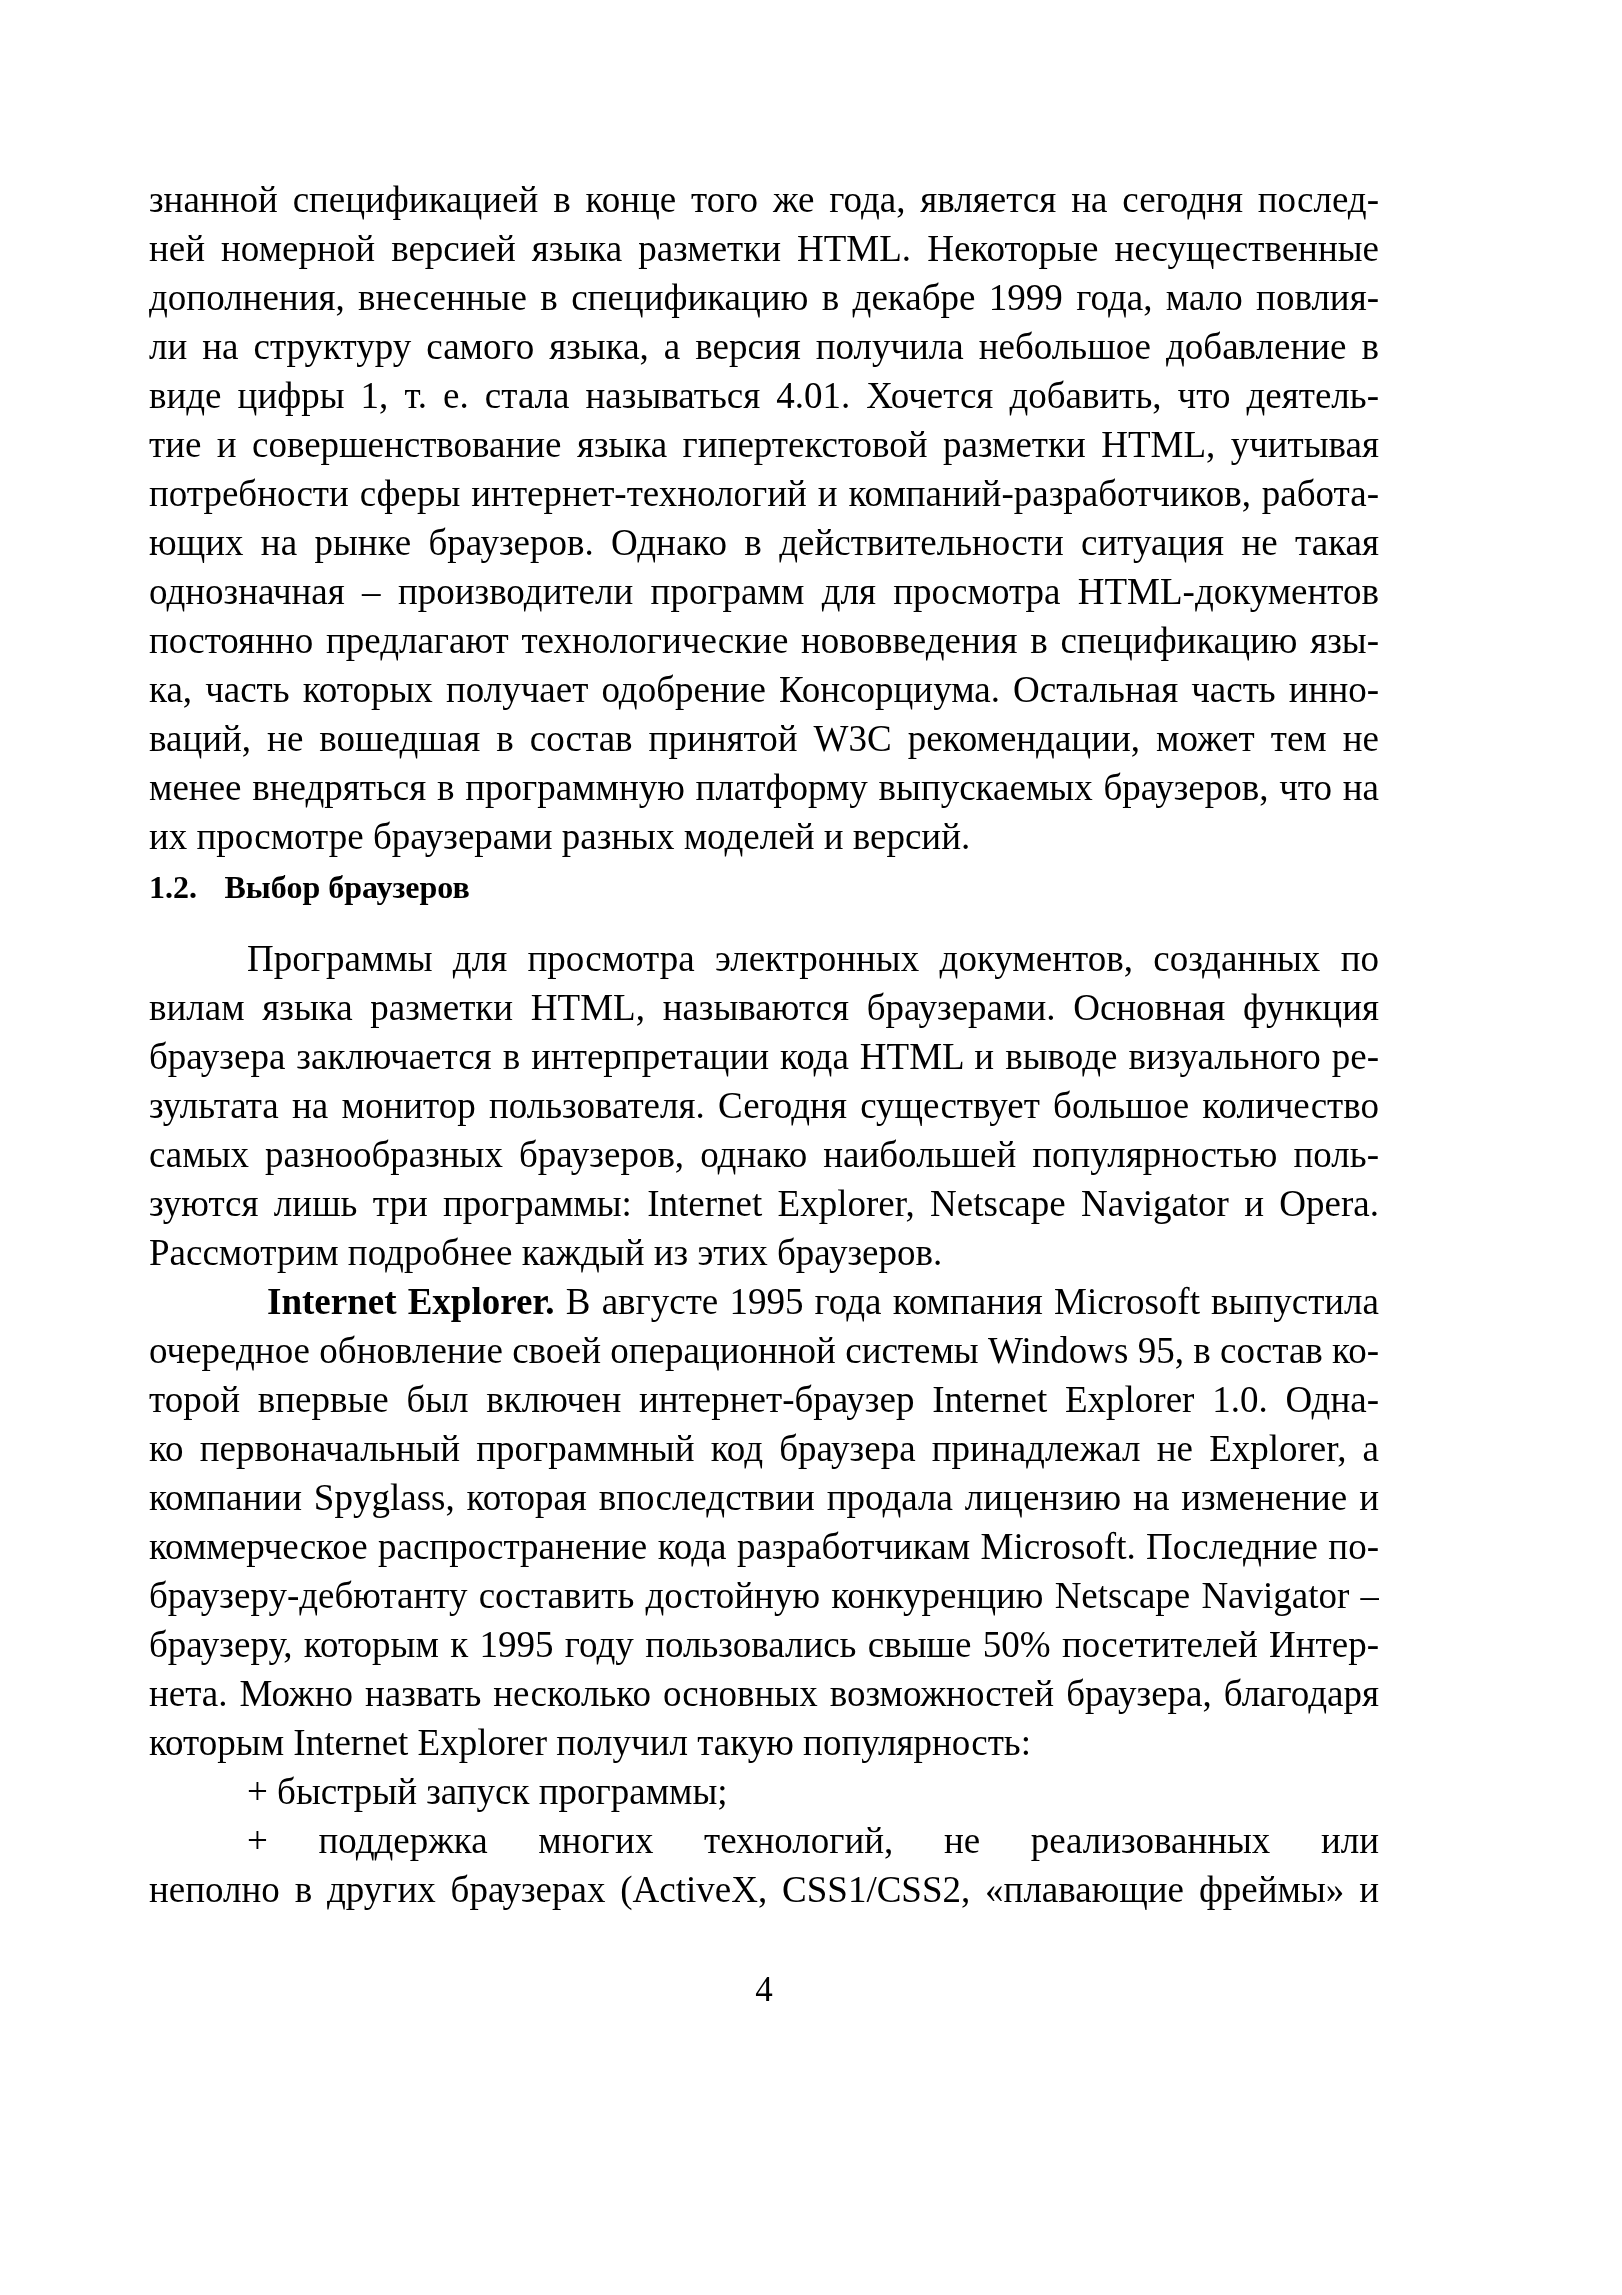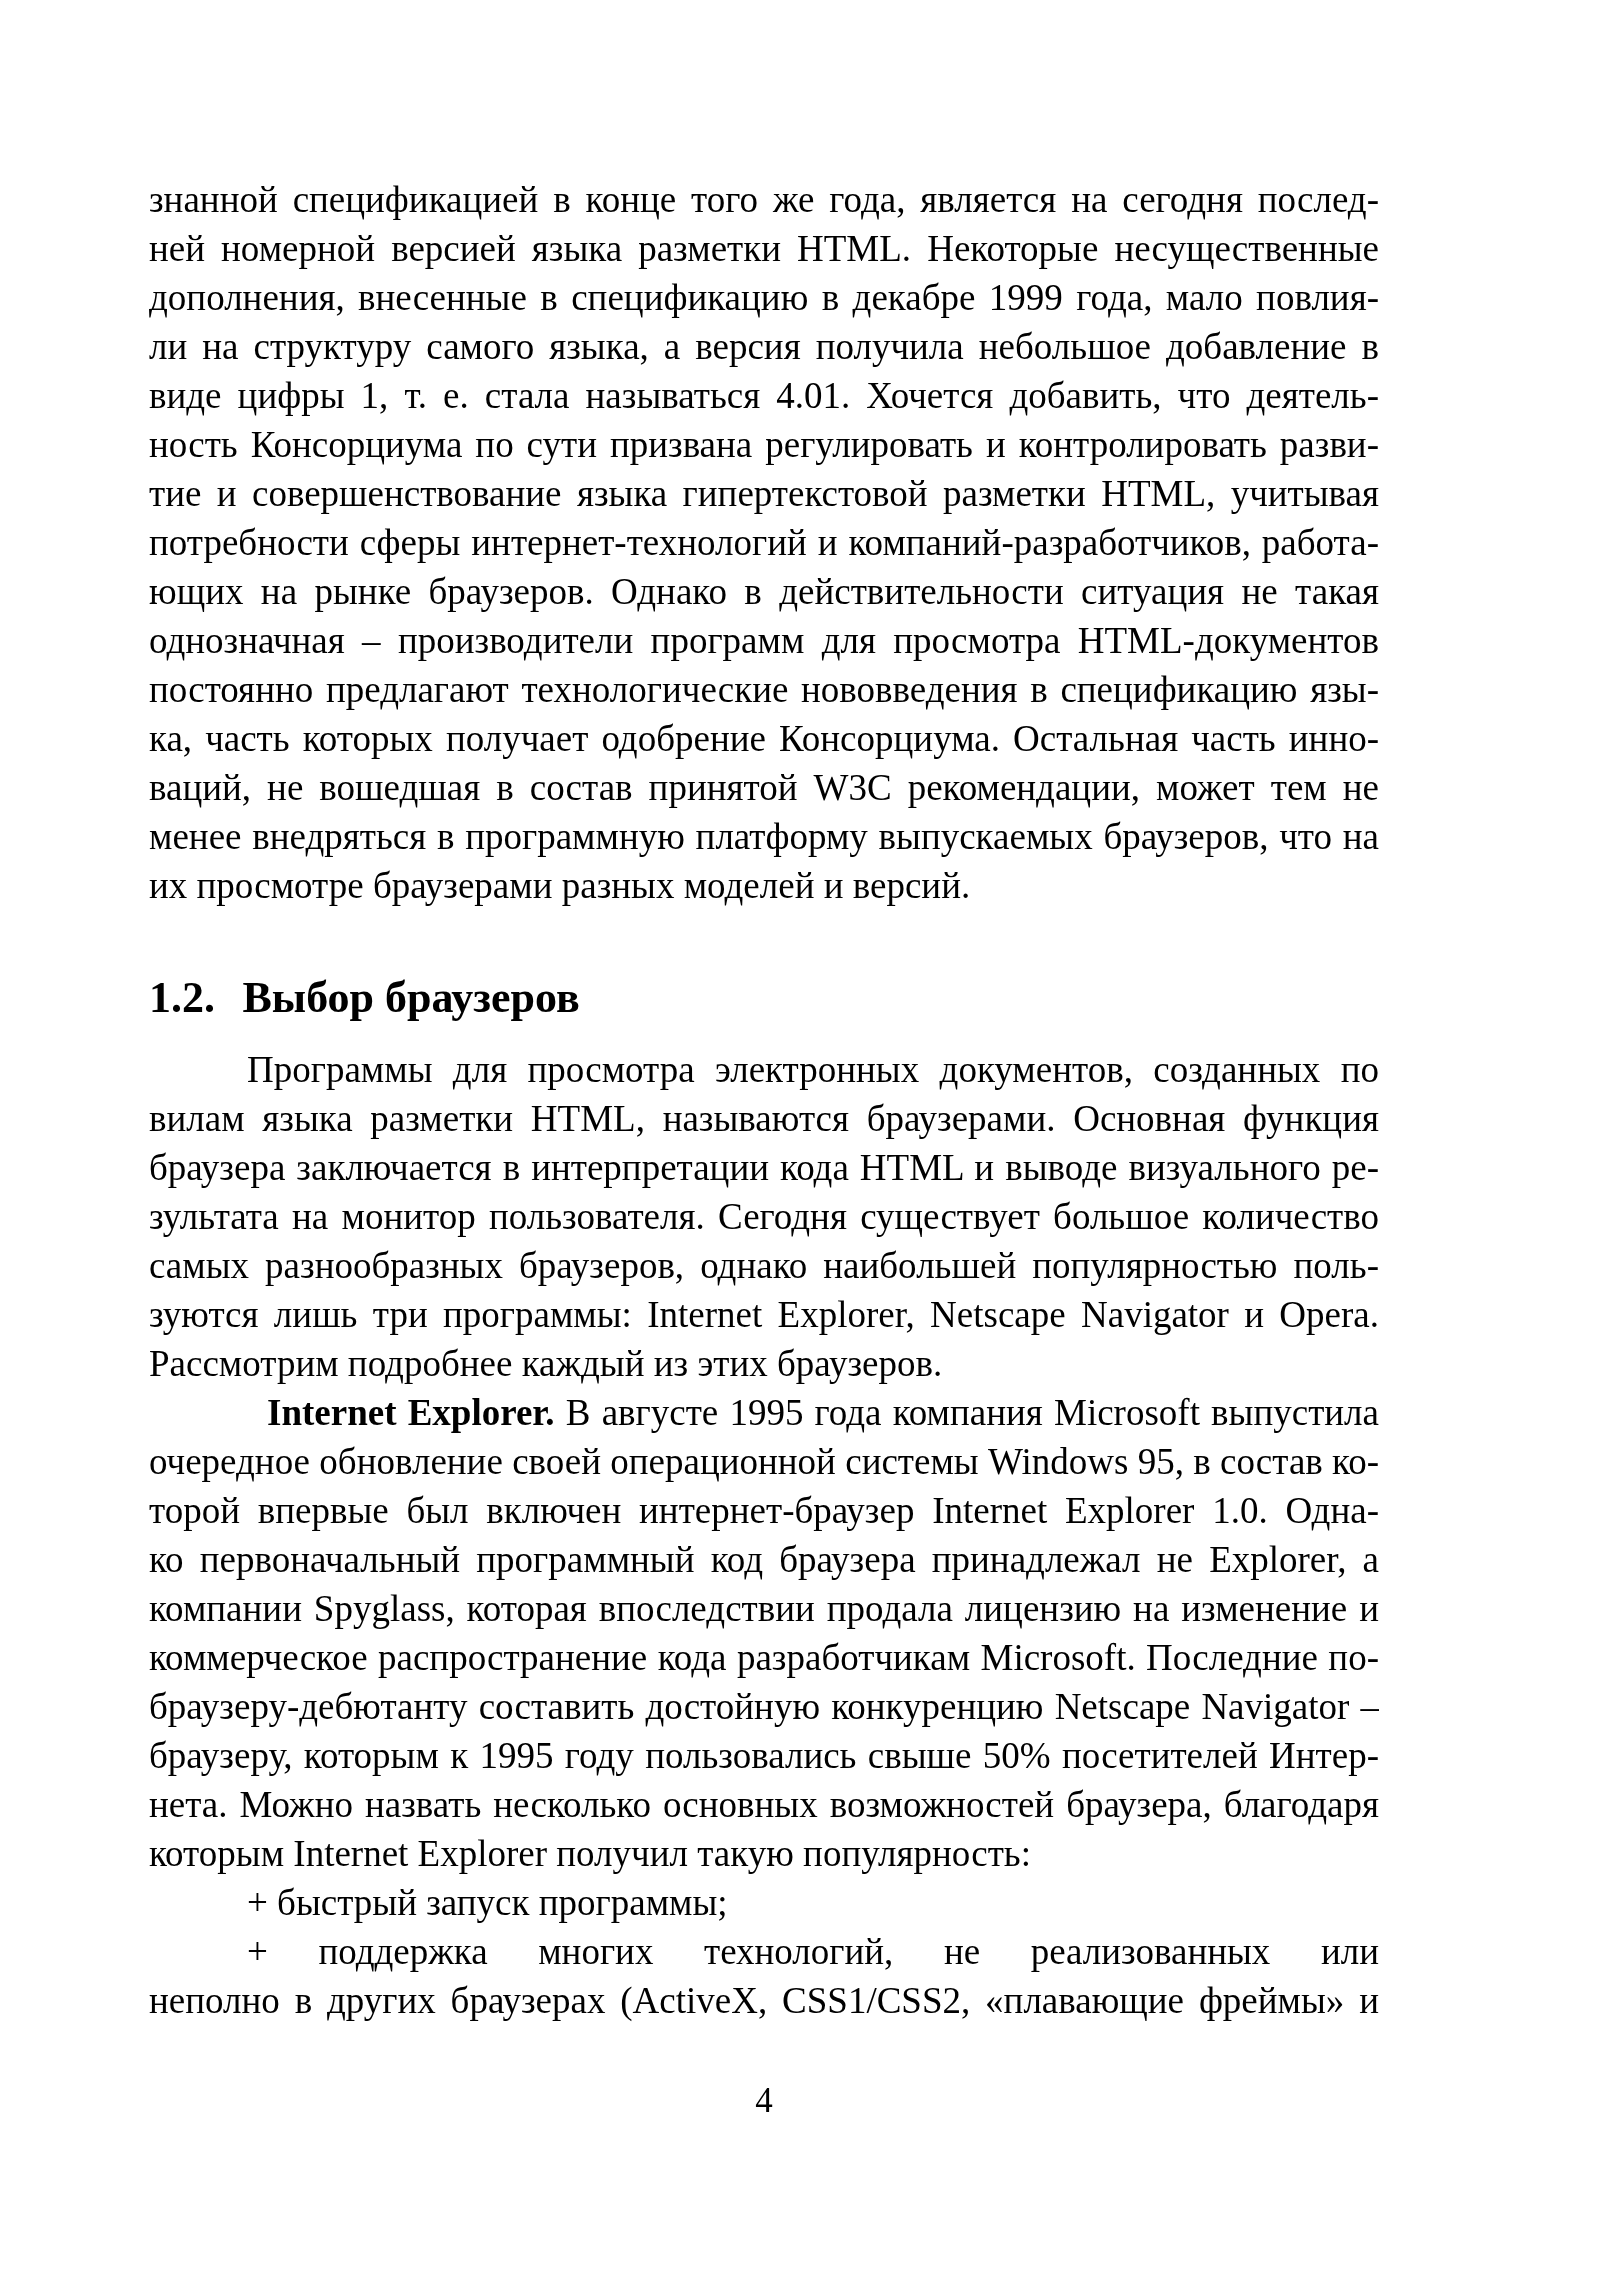--- a/index.html
+++ b/index.html
@@ -36,23 +36,22 @@
   .text-line.j {
     text-align: justify;
     text-align-last: justify;
   }
   
   .text-line.indent {
     padding-left: 98px;
   }
   .section-heading {
     font-weight: bold;
-    font-size: 44px;
+    font-size: 32px;
     line-height: 52px;
-    margin-top: 62px;
     margin-bottom: 21px;
   }
   .heading-number {
     display: inline-block;
     margin-right: 27.5px;
   }
   .bold-lead {
     font-weight: bold;
     margin-left: 20px;
   }
@@ -67,21 +66,20 @@
 <body>
 
 <div class="page">
   <div class="text-column">
       <div class="para">
         <div class="text-line j">знанной спецификацией в конце того же года, является на сегодня послед-</div>
         <div class="text-line j">ней номерной версией языка разметки HTML. Некоторые несущественные</div>
         <div class="text-line j">дополнения, внесенные в спецификацию в декабре 1999 года, мало повлия-</div>
         <div class="text-line j">ли на структуру самого языка, а версия получила небольшое добавление в</div>
         <div class="text-line j">виде цифры 1, т. е. стала называться 4.01. Хочется добавить, что деятель-</div>
-        <div class="text-line j">ность Консорциума по сути призвана регулировать и контролировать разви-</div>
         <div class="text-line j">тие и совершенствование языка гипертекстовой разметки HTML, учитывая</div>
         <div class="text-line j">потребности сферы интернет-технологий и компаний-разработчиков, работа-</div>
         <div class="text-line j">ющих на рынке браузеров. Однако в действительности ситуация не такая</div>
         <div class="text-line j">однозначная – производители программ для просмотра HTML-документов</div>
         <div class="text-line j">постоянно предлагают технологические нововведения в спецификацию язы-</div>
         <div class="text-line j">ка, часть которых получает одобрение Консорциума. Остальная часть инно-</div>
         <div class="text-line j">ваций, не вошедшая в состав принятой W3C рекомендации, может тем не</div>
         <div class="text-line j">менее внедряться в программную платформу выпускаемых браузеров, что на</div>
         <div class="text-line">их просмотре браузерами разных моделей и версий.</div>
       </div>

